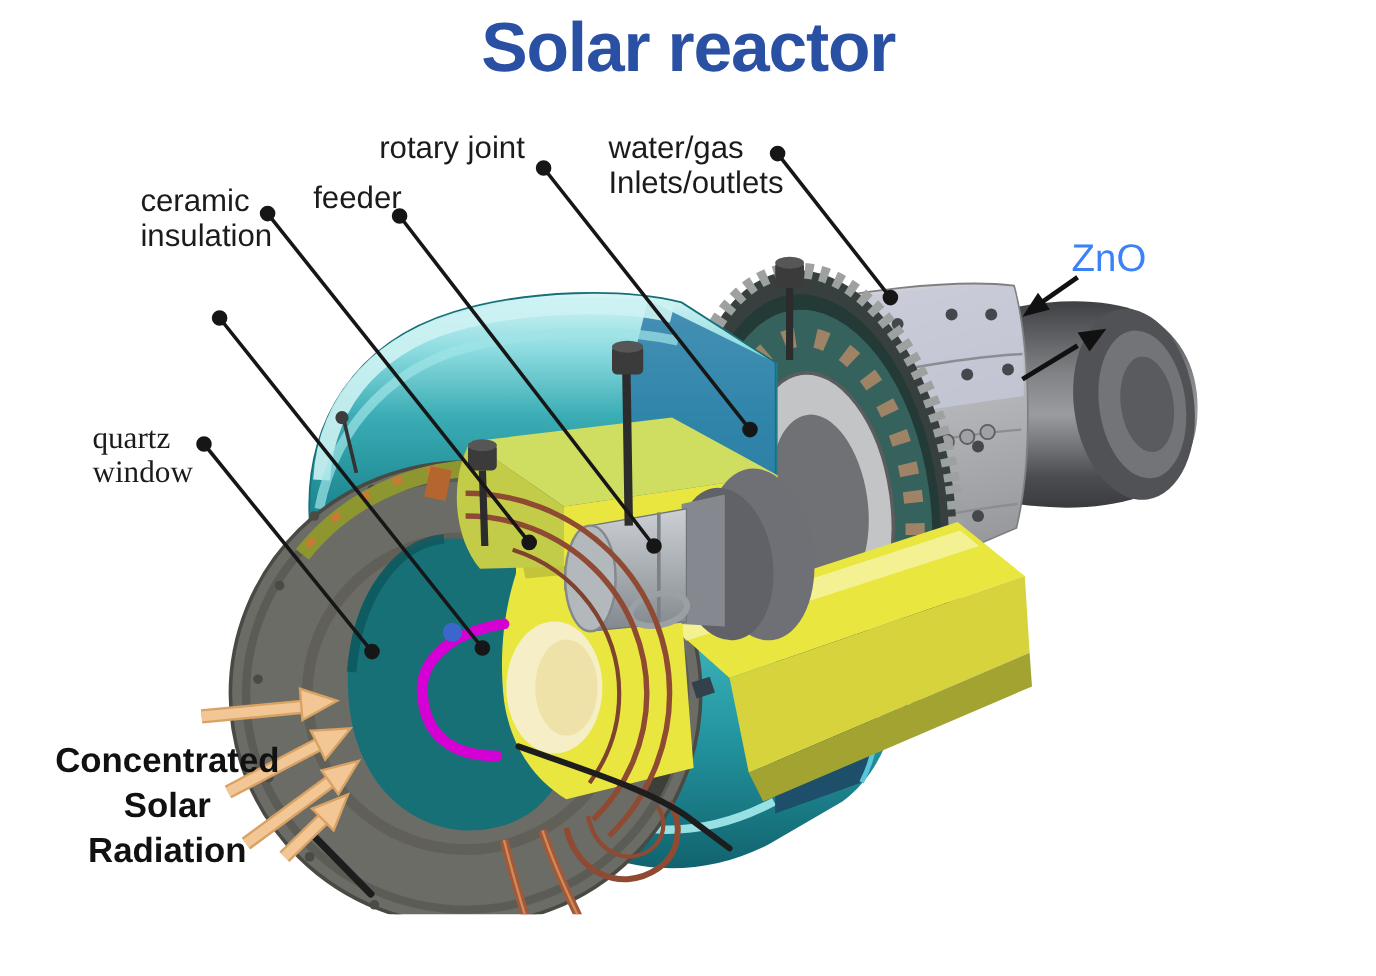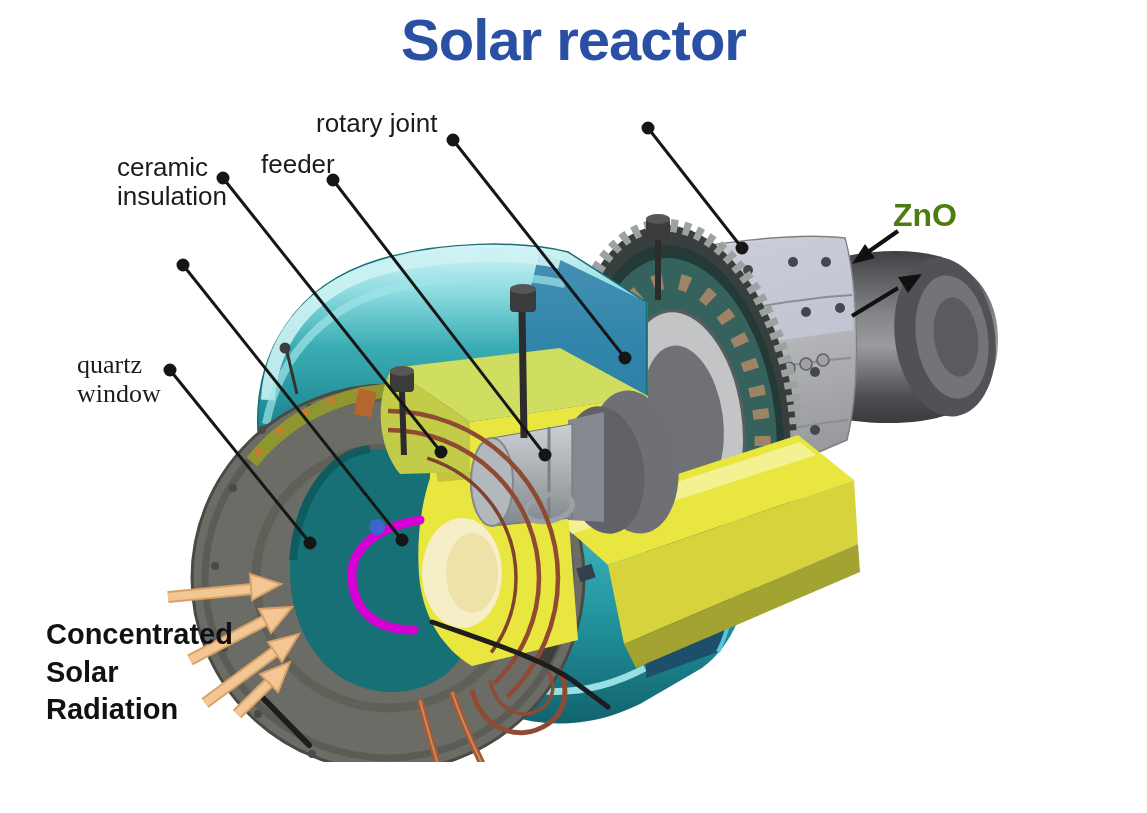--- a/index.html
+++ b/index.html
@@ -3,22 +3,22 @@
 <meta charset="utf-8">
 <style>
   html,body{margin:0;padding:0;background:#ffffff;}
   #page{position:relative;width:1147px;height:762px;background:#ffffff;overflow:hidden;
         font-family:"Liberation Sans",sans-serif;}
   #scene{position:absolute;left:0;top:0;width:1147px;height:813px;}
   .title{position:absolute;left:0;top:6px;width:1147px;text-align:center;
          font-size:58px;font-weight:bold;letter-spacing:-1px;color:#2a50a4;}
   .callout{position:absolute;font-size:26px;color:#1b1b1b;line-height:1.1;
            white-space:pre-line;letter-spacing:0px;}
-  .callout.bold{font-weight:bold;font-size:29px;line-height:1.3;color:#111;}
-  .chem{position:absolute;font-size:32px;font-weight:bold;color:#4d7c0f;white-space:nowrap;}
+  .callout.bold{font-weight:bold;font-size:29px;line-height:1.3;color:#111;text-align:center;}
+  .chem{position:absolute;font-size:32px;font-weight:normal;color:#3b82f6;white-space:nowrap;}
   .chem sub{font-size:22px;}
 </style>
 </head>
 <body>
 
 <div id="page">
 
   <svg id="scene" viewBox="0 0 1147 813">
     <defs>
       <linearGradient id="gradTeal" x1="0" y1="0" x2="0" y2="1">
@@ -285,20 +285,22 @@
       </g>
     </g>
   </svg>
 
   <div class="title">Solar reactor</div>
 
   <div class="callout" style="left:106px;top:153px;margin-left:11px;">ceramic
 insulation</div>
   <div class="callout" style="left:261px;top:150px;">feeder</div>
   <div class="callout" style="left:316px;top:109px;">rotary joint</div>
+  <div class="callout" style="left:507px;top:109px;">water/gas
+Inlets/outlets</div>
   <div class="callout" style="left:77px;top:351px;font-family:Liberation Serif, serif;">quartz
 window</div>
   <div class="callout bold" style="left:46px;top:616px;">Concentrated
 Solar
 Radiation</div>
 
   <div class="chem" style="left:893px;top:197px;">ZnO</div>
 
 </div>
 

